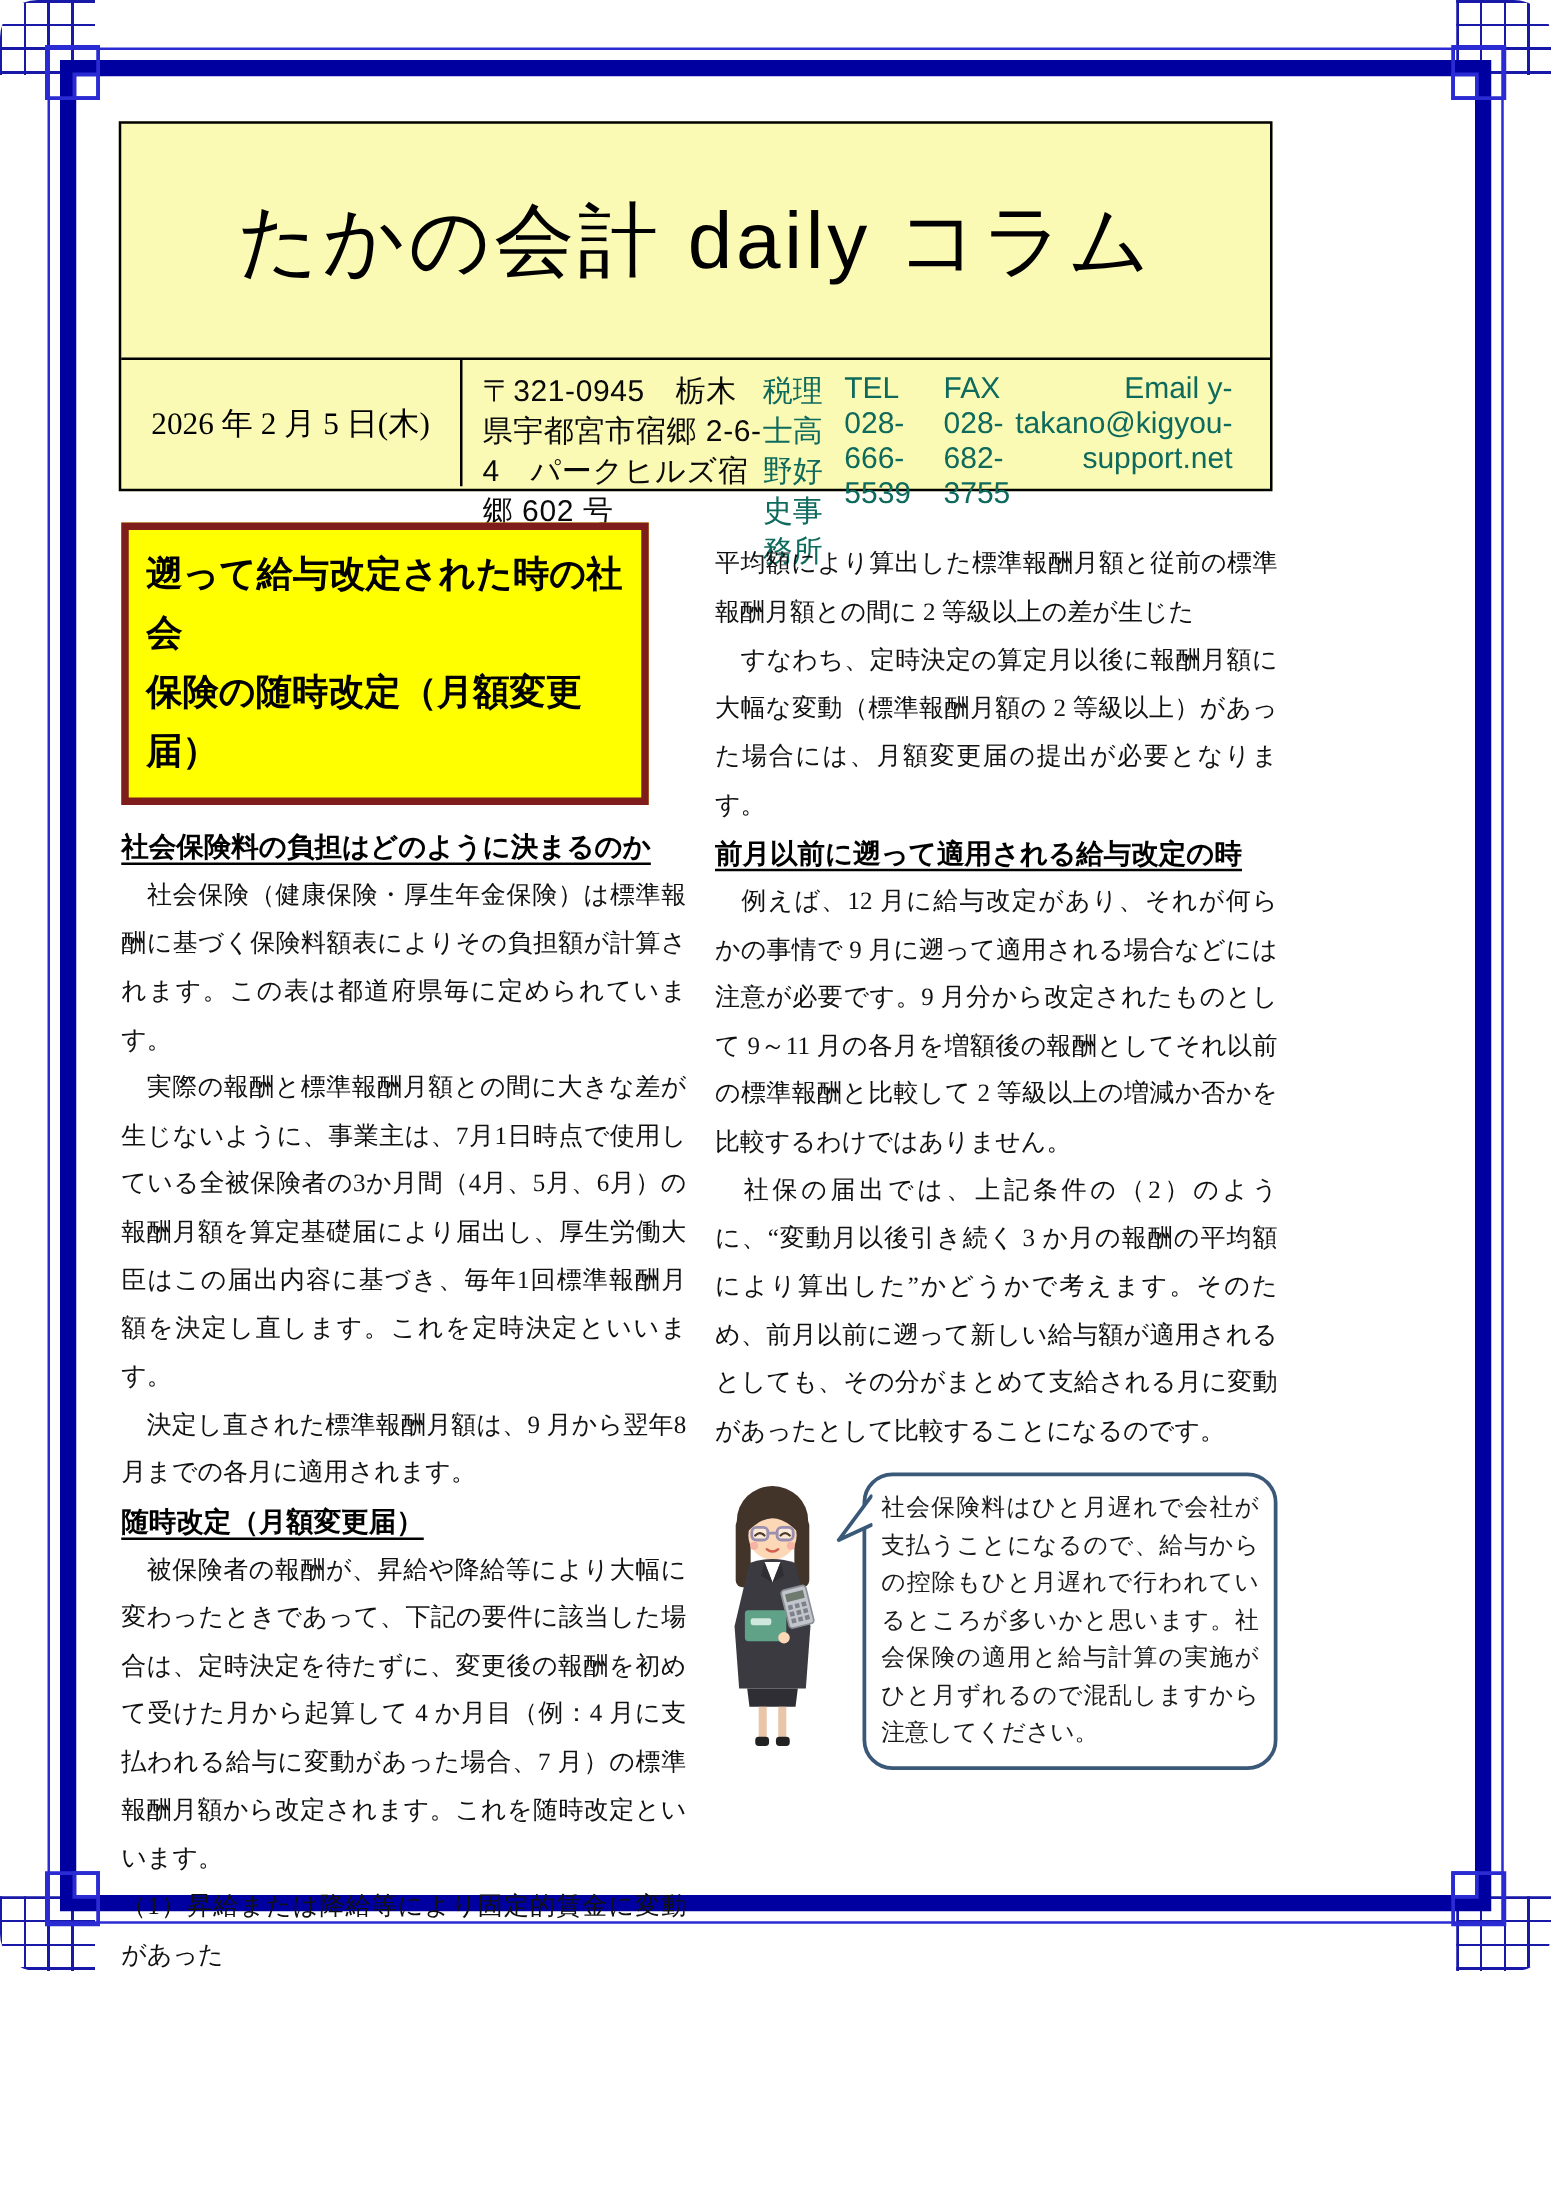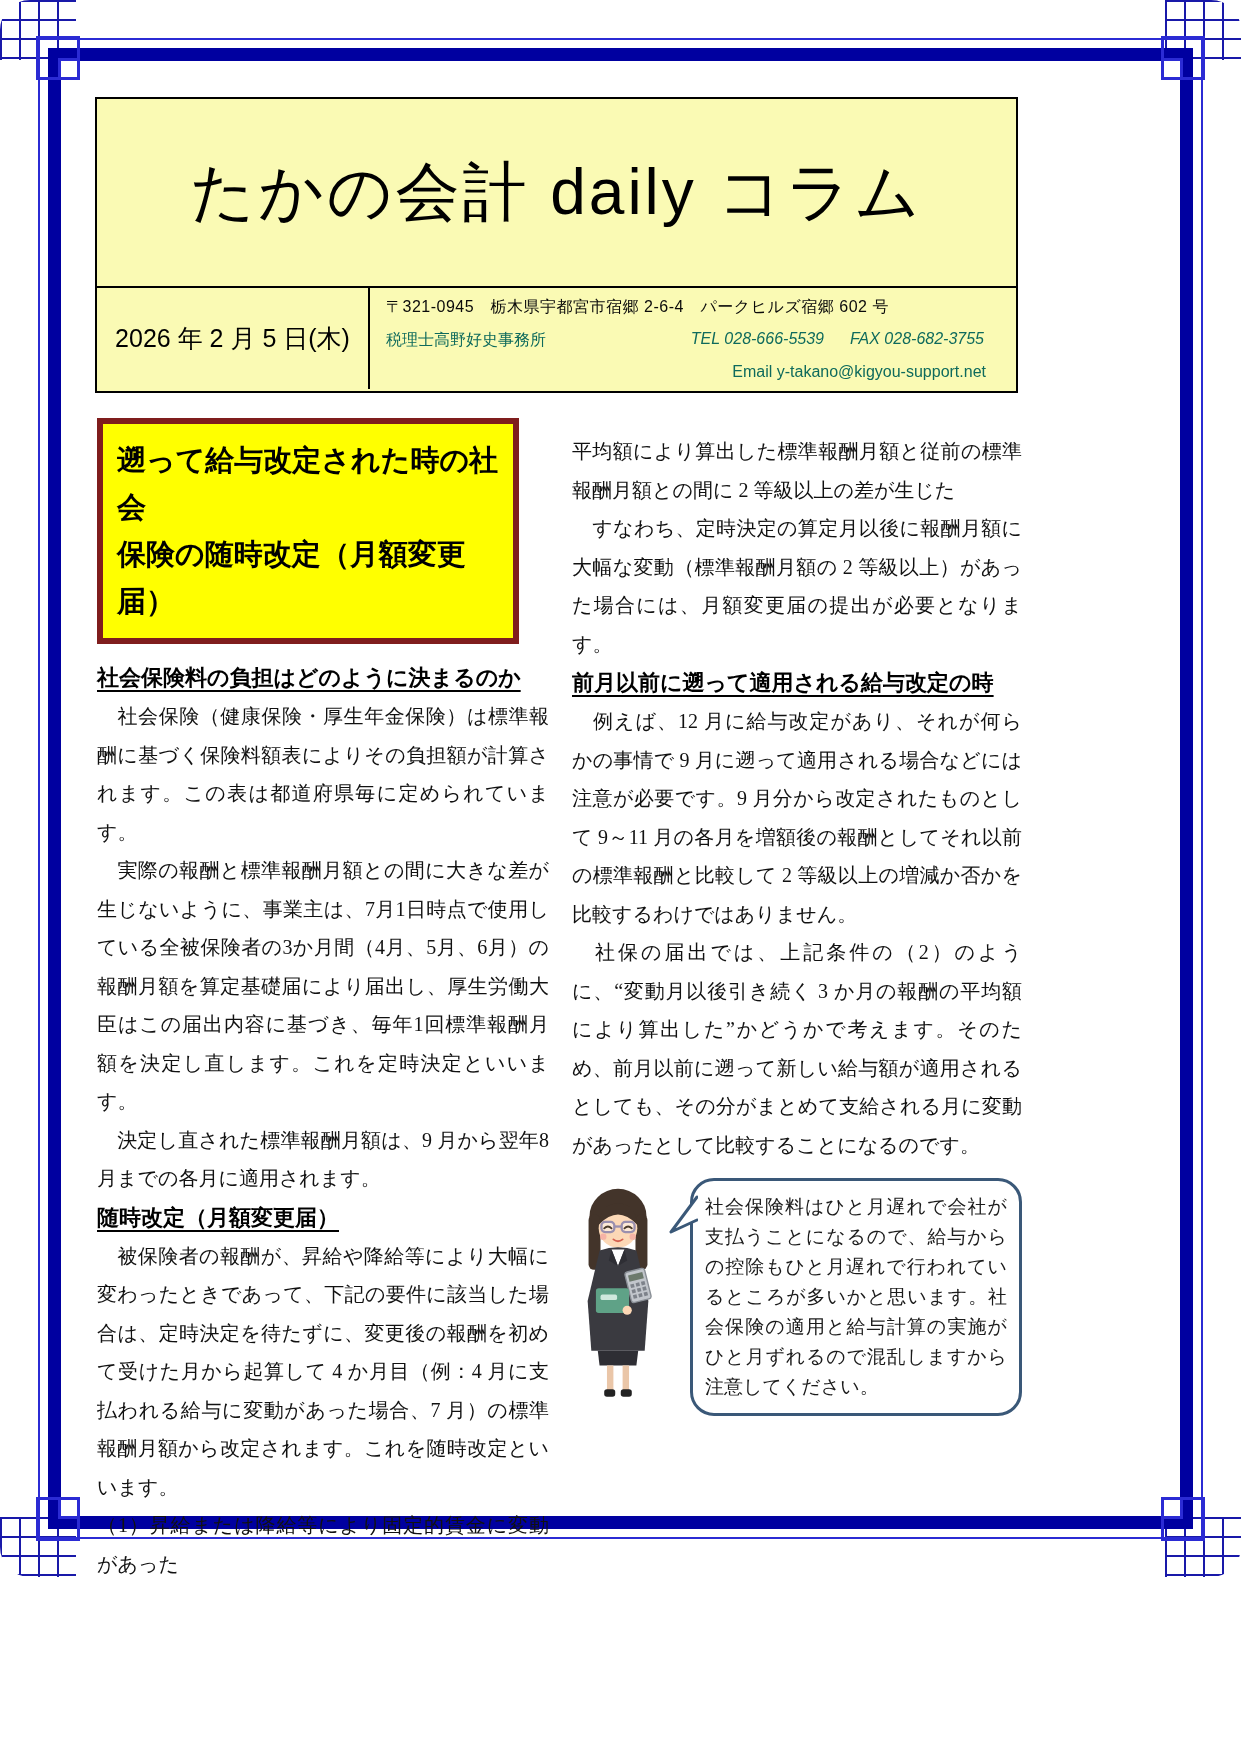--- a/index.html
+++ b/index.html
@@ -36,26 +36,26 @@
 
   
   .header-box{position:absolute;left:95px;top:97px;width:923px;height:296px;
     border:2px solid #000;background:var(--header-bg);}
   .header-title-area{height:189px;border-bottom:2px solid #000;
     display:flex;align-items:center;justify-content:center;}
   .header-title{font-size:64px;letter-spacing:3px;color:#000;
     font-family:"Liberation Sans",sans-serif;}
   .header-info{display:flex;height:101px;}
   .info-date{width:273px;border-right:2px solid #000;display:flex;align-items:center;
-    justify-content:center;font-family:Liberation Sans, sans-serif;font-size:25px;color:#000;}
-  .info-address{flex:1;padding:9px 28px 8px 16px;display:flex;flex-direction:column;
-    justify-content:space-between;font-size:16px;}
+    justify-content:center;font-family:Liberation Serif, serif;font-size:25px;color:#000;}
+  .info-address{flex:1;padding:9px 28px 8px 16px;display:flex;flex-direction:row;
+    justify-content:space-between;font-size:24px;}
   .addr-line1{color:#0a0a0a;letter-spacing:.5px;}
   .addr-line2{display:flex;color:var(--teal);}
-  .addr-line2 .telfax{margin-left:auto;display:flex;gap:26px;padding-right:4px;font-style:italic;}
+  .addr-line2 .telfax{margin-left:auto;display:flex;gap:26px;padding-right:4px;}
   .addr-line3{color:var(--teal);text-align:right;padding-right:2px;}
 
   
   .col-left{position:absolute;left:97px;top:418px;width:452px;}
   .col-right{position:absolute;left:572px;top:432px;width:450px;}
 
   .article-title-box{width:422px;border:6px solid #7f1d1d;background:var(--highlight);
     padding:13px 10px 13px 14px;margin-bottom:14px;}
   .article-title-box div{font-size:29px;font-weight:bold;line-height:47px;color:#000;}
 

